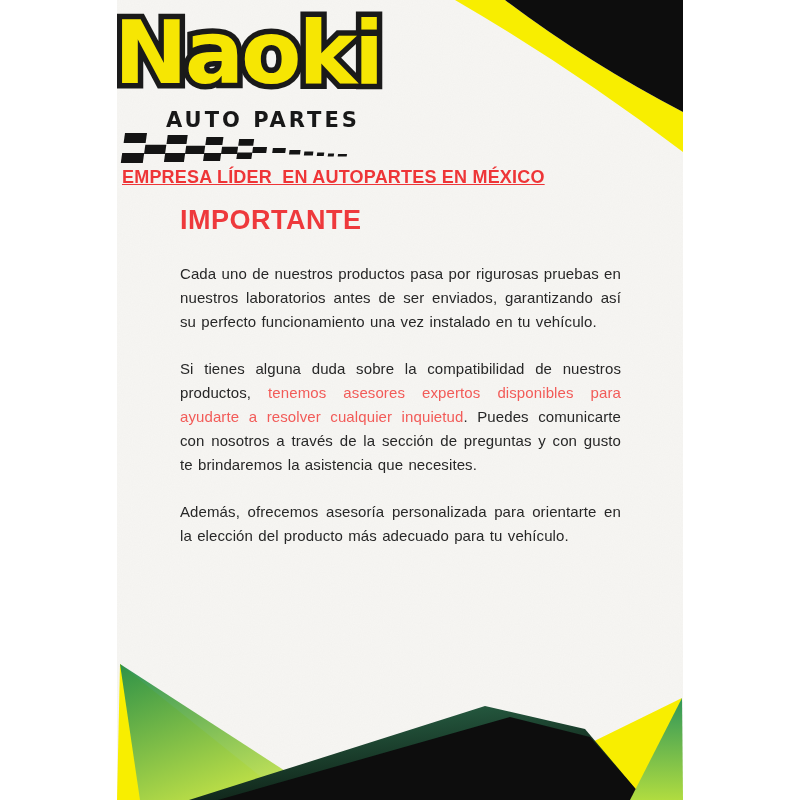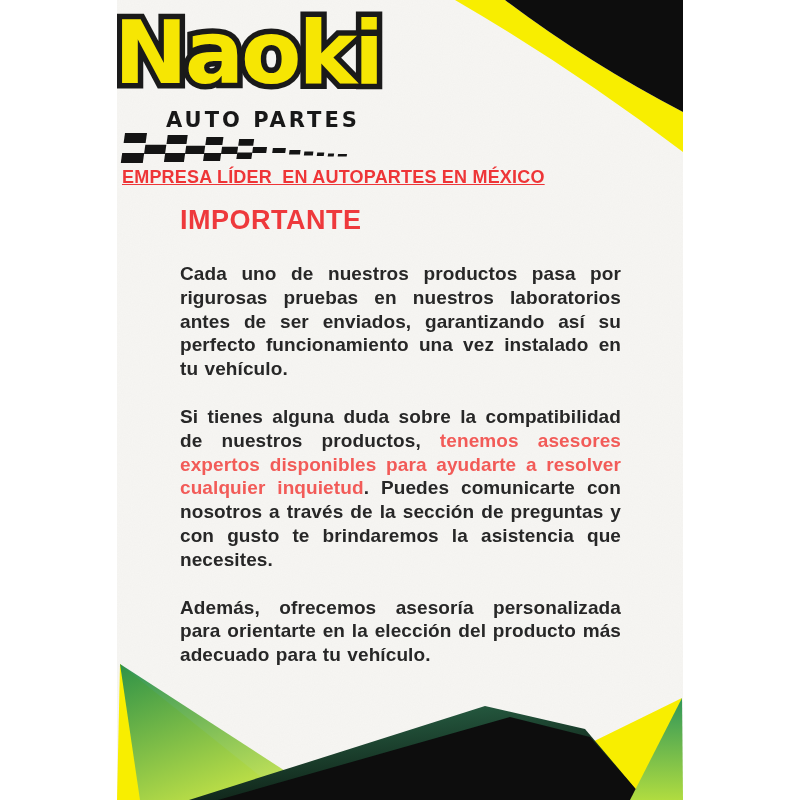--- a/index.html
+++ b/index.html
@@ -34,21 +34,21 @@
   }
 
   
   .title{
     position:absolute;left:63px;top:189px;
     font-weight:800;font-size:27px;letter-spacing:.5px;color:#ee393c;
   }
   .paragraphs{position:absolute;left:63px;top:246px;width:441px;}
   .paragraphs p{
     margin:0 0 24px 0;
-    font-size:19px;line-height:23.8px;font-weight:700;color:#272727;
+    font-size:15px;line-height:23.8px;font-weight:400;color:#272727;
     text-align:justify;text-align-last:left;letter-spacing:.1px;word-spacing:1px;
   }
   .hl{color:#f25b58;}
 </style>
 </head>
 <body>
 
 <div class="canvas">
 
   <svg class="decor" viewBox="0 0 566 800" preserveAspectRatio="none">

